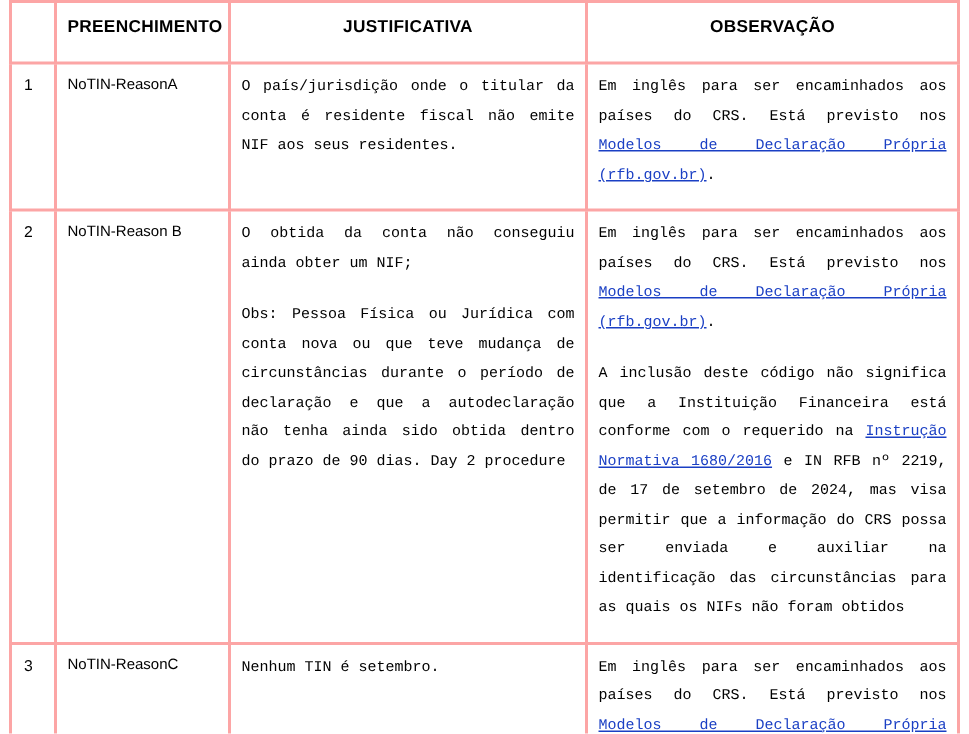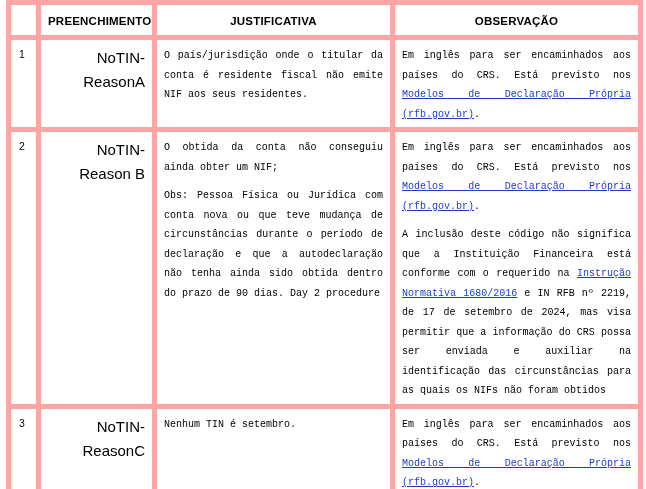--- a/index.html
+++ b/index.html
@@ -14,23 +14,23 @@
     color: #000000;
     overflow: hidden;
   }
   .doc-table {
     border-collapse: collapse;
     table-layout: fixed;
     width: 632px;
     margin: 0 0 0 6px;
   }
   .doc-table td, .doc-table th {
-    border: 5px solid #fca5a5;
+    border: 2px solid #fca5a5;
     vertical-align: top;
-    padding: 6px 7px 3px 7px;
+    padding: 6px 7px 12px 7px;
     font-size: 11.5px;
     line-height: 1.85;
   }
   thead th {
     text-align: center;
     font-family: "Liberation Sans", sans-serif;
     font-size: 10.5px;
     font-weight: bold;
     letter-spacing: 0.2px;
     padding-top: 7px;
@@ -45,32 +45,31 @@
 
   td.num {
     text-align: left;
     font-family: "Liberation Sans", sans-serif;
     font-size: 10.5px;
     padding-left: 8px;
     line-height: 1.6;
   }
   td.fill {
     font-family: "Liberation Sans", sans-serif;
-    font-size: 15px;
+    font-size: 10px;
     line-height: 1.6;
-    text-align: right;
   }
   td.just, td.obs {
     text-align: justify;
     font-family: Liberation Mono, monospace;
     font-size: 10px;
     line-height: 1.95;
   }
   .para { margin: 0; }
-  .para + .para { margin-top: 9px; }
+  .para + .para { margin-top: 15px; }
   .lnk {
     color: #1a3fc4;
     text-decoration: underline;
   }
 </style>
 </head>
 <body>
 
 <table class="doc-table">
   <colgroup>

